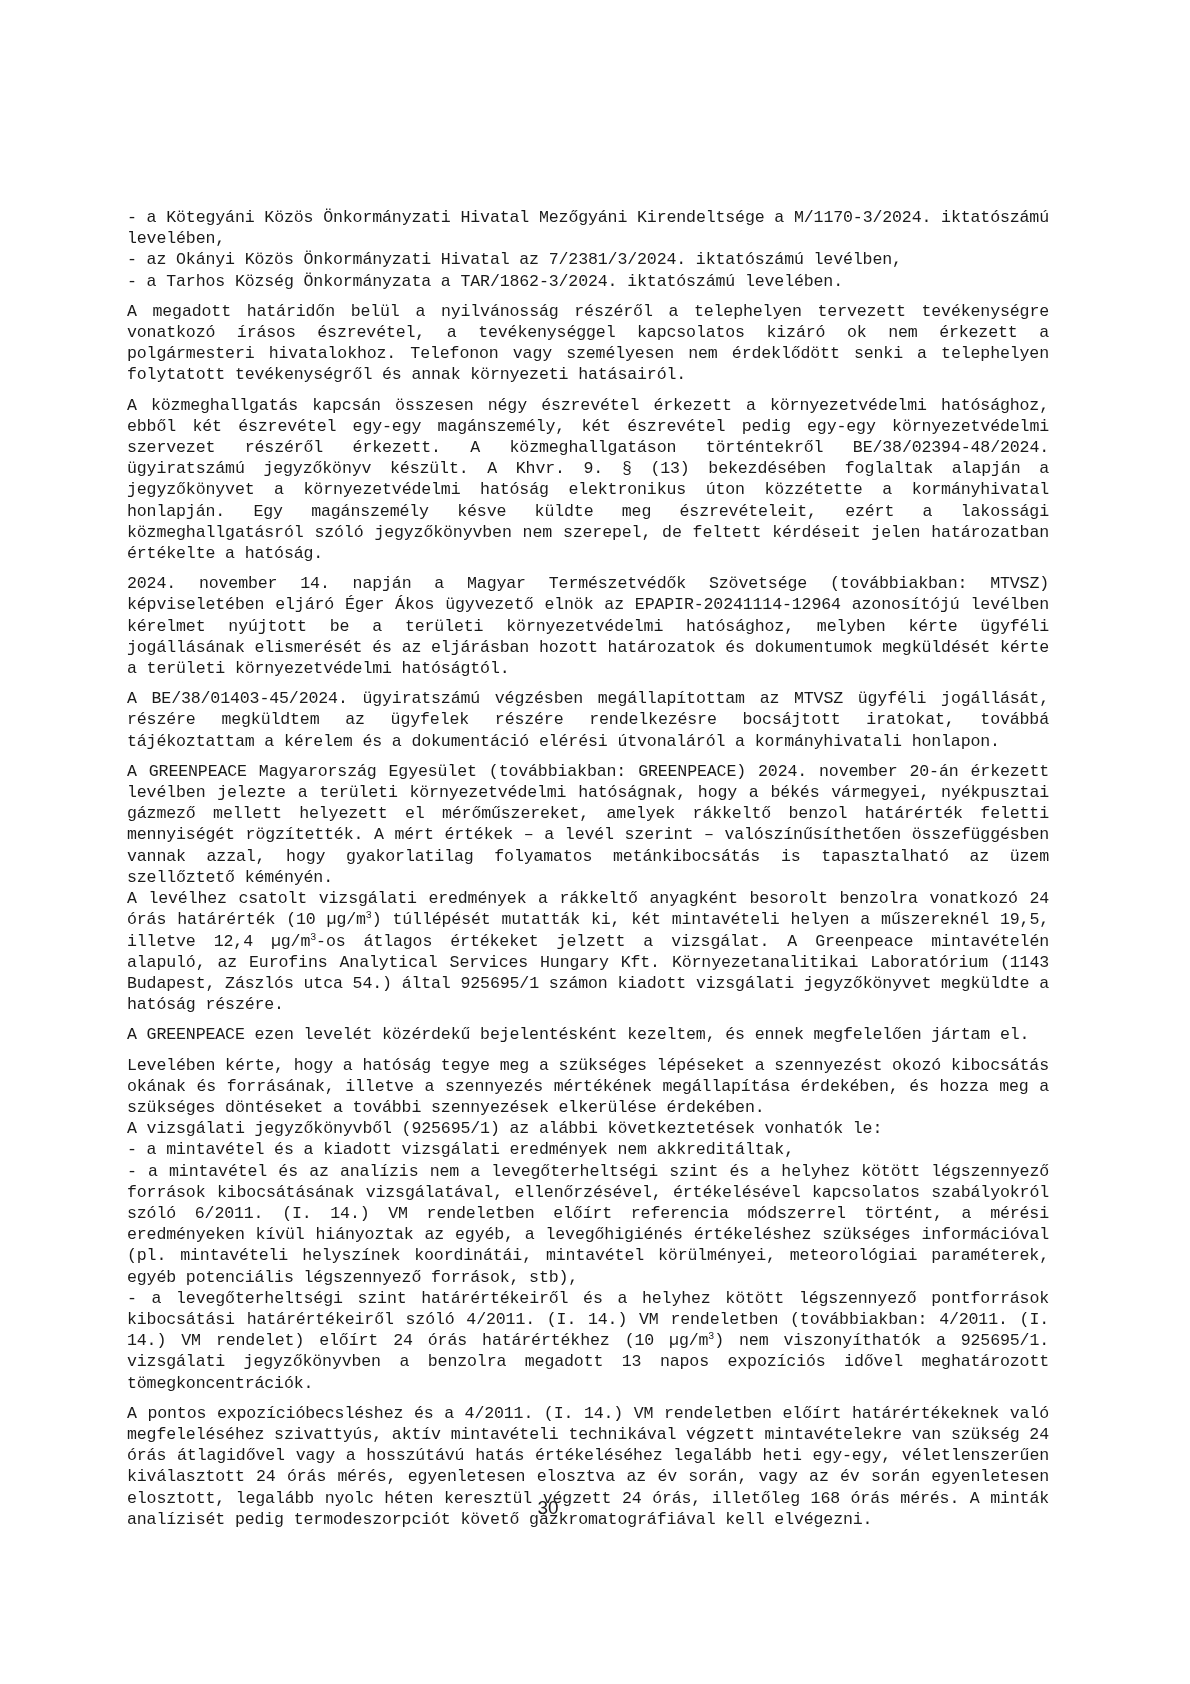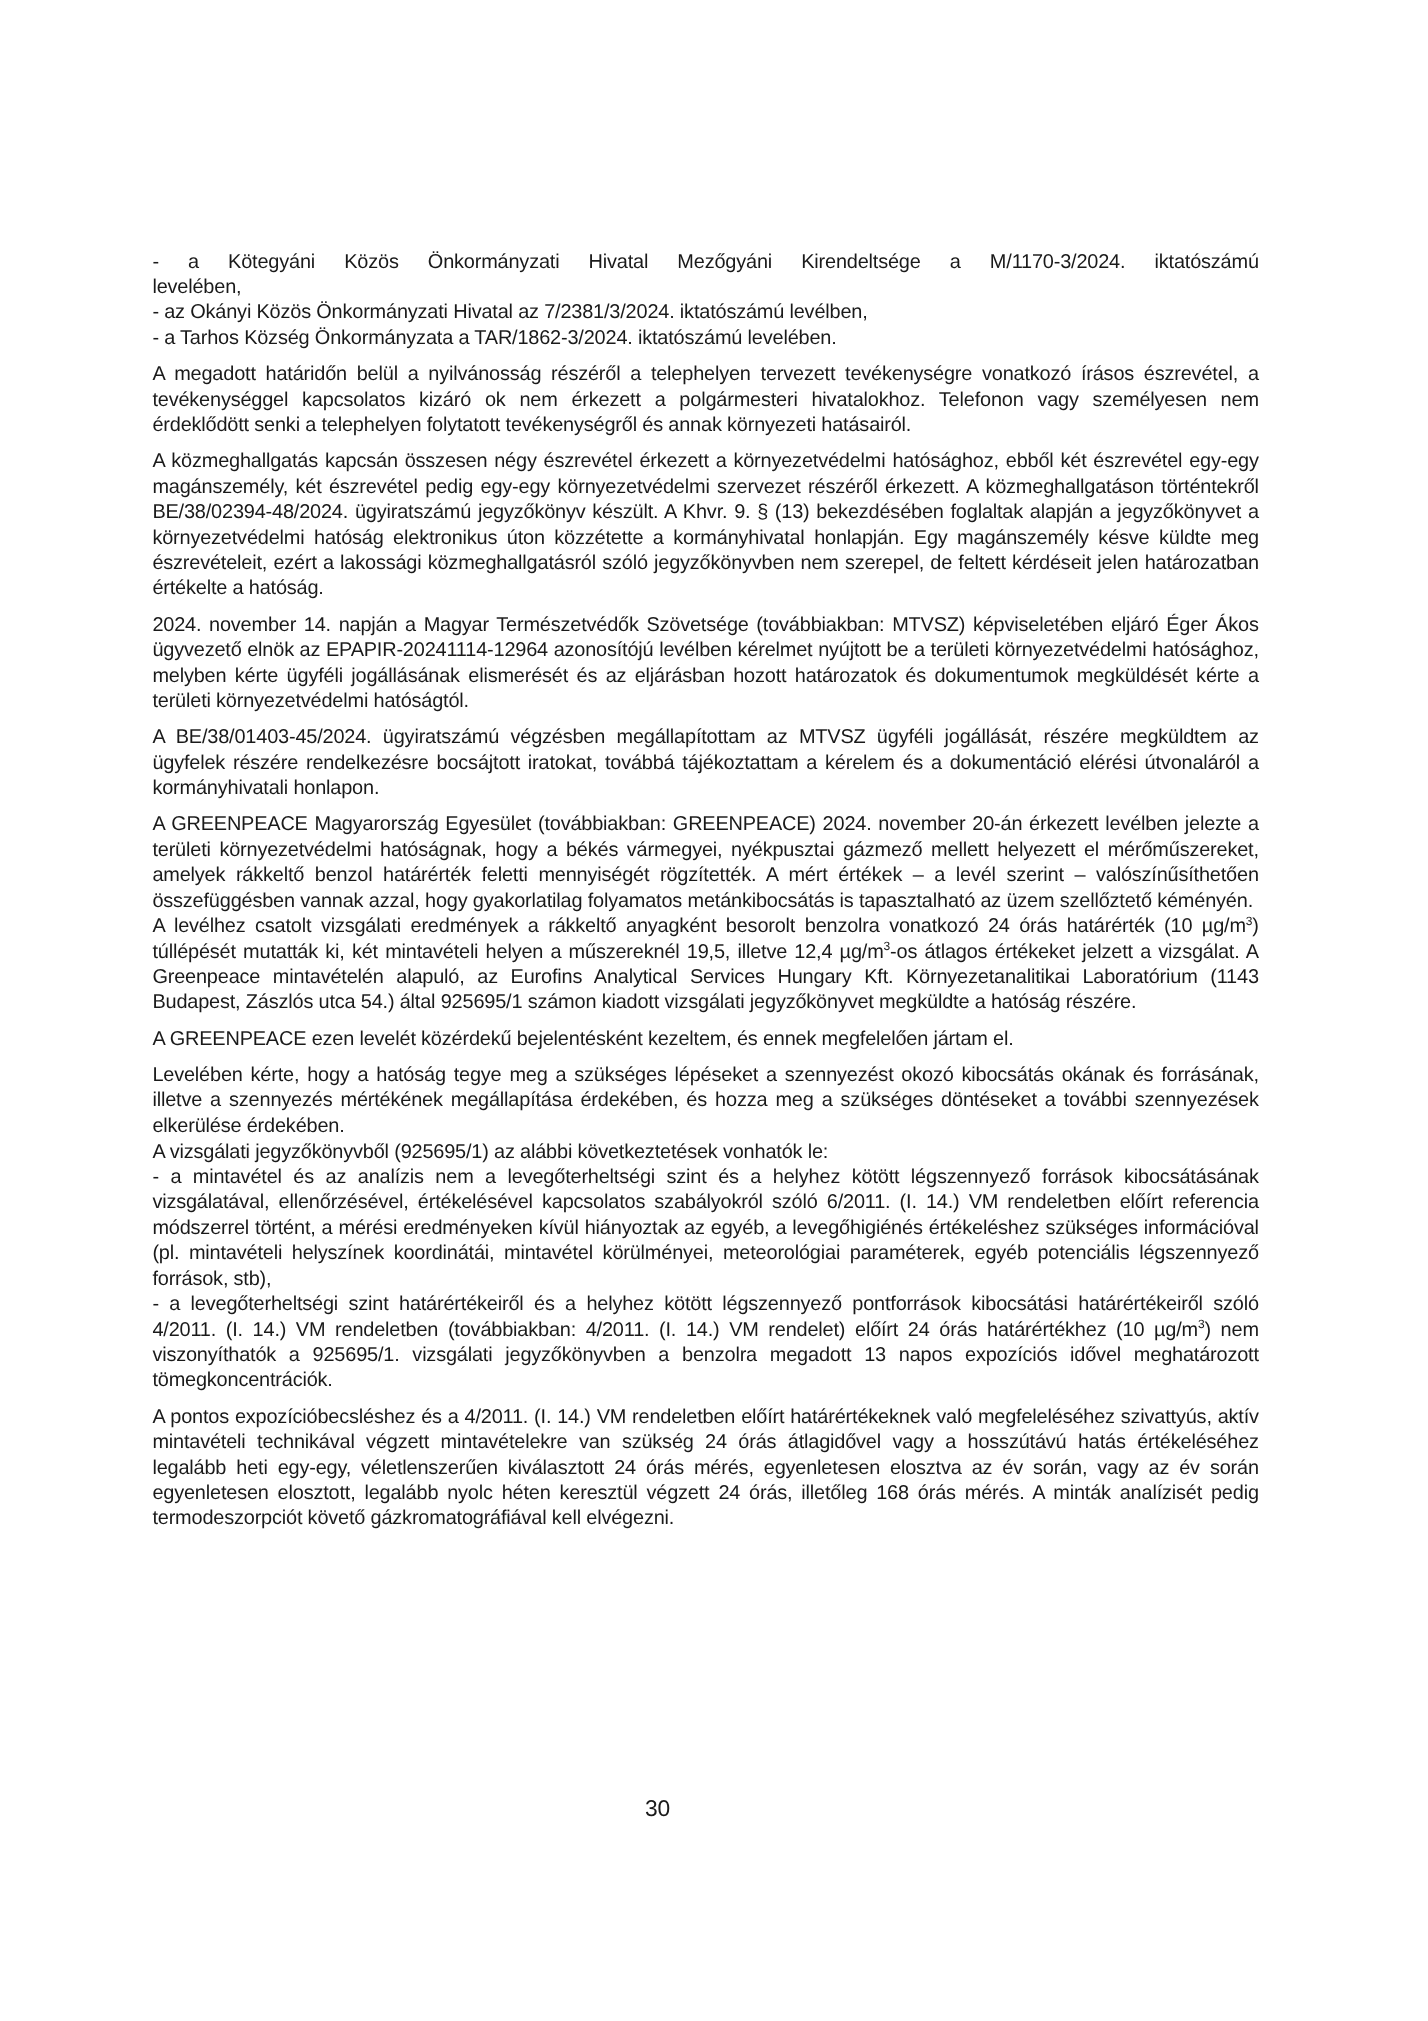--- a/index.html
+++ b/index.html
@@ -2,21 +2,21 @@
 <html><head>
 <meta charset="utf-8">
 <style>
   html, body { margin: 0; padding: 0; background: #ffffff; }
   body { width: 1190px; height: 1684px; position: relative; overflow: hidden; }
   .page {
     position: absolute;
     left: 127px;
     top: 207px;
     width: 922px;
-    font-family: Liberation Sans, sans-serif;
+    font-family: Liberation Mono, monospace;
     font-size: 16.6px;
     line-height: 21.2px;
     color: #1a1a1a;
     letter-spacing: -0.15px;
   }
   .p { margin: 0 0 9px 0; text-align: justify; }
   .p.tight { margin-bottom: 0; }
   .line { display: block; }
   .jl { display: block; text-align: justify; text-align-last: justify; }
   sup { font-size: 10px; line-height: 0; vertical-align: 6px; }
@@ -53,20 +53,21 @@
   <p class="p tight">A GREENPEACE Magyarország Egyesület (továbbiakban: GREENPEACE) 2024. november 20-án érkezett levélben jelezte a területi környezetvédelmi hatóságnak, hogy a békés vármegyei, nyékpusztai gázmező mellett helyezett el mérőműszereket, amelyek rákkeltő benzol határérték feletti mennyiségét rögzítették. A mért értékek – a levél szerint – valószínűsíthetően összefüggésben vannak azzal, hogy gyakorlatilag folyamatos metánkibocsátás is tapasztalható az üzem szellőztető kéményén.</p>
 
   <p class="p"><span>A levélhez csatolt vizsgálati eredmények a rákkeltő anyagként besorolt benzolra vonatkozó 24 órás határérték (10 µg/m</span><sup>3</sup><span>) túllépését mutatták ki, két mintavételi helyen a műszereknél 19,5, illetve 12,4 µg/m</span><sup>3</sup><span>-os átlagos értékeket jelzett a vizsgálat. A Greenpeace mintavételén alapuló, az Eurofins Analytical Services Hungary Kft. Környezetanalitikai Laboratórium (1143 Budapest, Zászlós utca 54.) által 925695/1 számon kiadott vizsgálati jegyzőkönyvet megküldte a hatóság részére.</span></p>
 
   <p class="p">A GREENPEACE ezen levelét közérdekű bejelentésként kezeltem, és ennek megfelelően jártam el.</p>
 
   <p class="p tight">Levelében kérte, hogy a hatóság tegye meg a szükséges lépéseket a szennyezést okozó kibocsátás okának és forrásának, illetve a szennyezés mértékének megállapítása érdekében, és hozza meg a szükséges döntéseket a további szennyezések elkerülése érdekében.</p>
 
   <div class="p">
     <span class="line">A vizsgálati jegyzőkönyvből (925695/1) az alábbi következtetések vonhatók le:</span>
+    <span class="line">- a mintavétel és a kiadott vizsgálati eredmények nem akkreditáltak,</span>
     <span class="line" style="text-align:justify">- a mintavétel és az analízis nem a levegőterheltségi szint és a helyhez kötött légszennyező források kibocsátásának vizsgálatával, ellenőrzésével, értékelésével kapcsolatos szabályokról szóló 6/2011. (I. 14.) VM rendeletben előírt referencia módszerrel történt, a mérési eredményeken kívül hiányoztak az egyéb, a levegőhigiénés értékeléshez szükséges információval (pl. mintavételi helyszínek koordinátái, mintavétel körülményei, meteorológiai paraméterek, egyéb potenciális légszennyező források, stb),</span>
     <span class="line" style="text-align:justify"><span>- a levegőterheltségi szint határértékeiről és a helyhez kötött légszennyező pontforrások kibocsátási határértékeiről szóló 4/2011. (I. 14.) VM rendeletben (továbbiakban: 4/2011. (I. 14.) VM rendelet) előírt 24 órás határértékhez (10 µg/m</span><sup>3</sup><span>) nem viszonyíthatók a 925695/1. vizsgálati jegyzőkönyvben a benzolra megadott 13 napos expozíciós idővel meghatározott tömegkoncentrációk.</span></span>
   </div>
 
   <p class="p">A pontos expozícióbecsléshez és a 4/2011. (I. 14.) VM rendeletben előírt határértékeknek való megfeleléséhez szivattyús, aktív mintavételi technikával végzett mintavételekre van szükség 24 órás átlagidővel vagy a hosszútávú hatás értékeléséhez legalább heti egy-egy, véletlenszerűen kiválasztott 24 órás mérés, egyenletesen elosztva az év során, vagy az év során egyenletesen elosztott, legalább nyolc héten keresztül végzett 24 órás, illetőleg 168 órás mérés. A minták analízisét pedig termodeszorpciót követő gázkromatográfiával kell elvégezni.</p>
 
 </div>
 
 <div class="pagenum">30</div>
 

